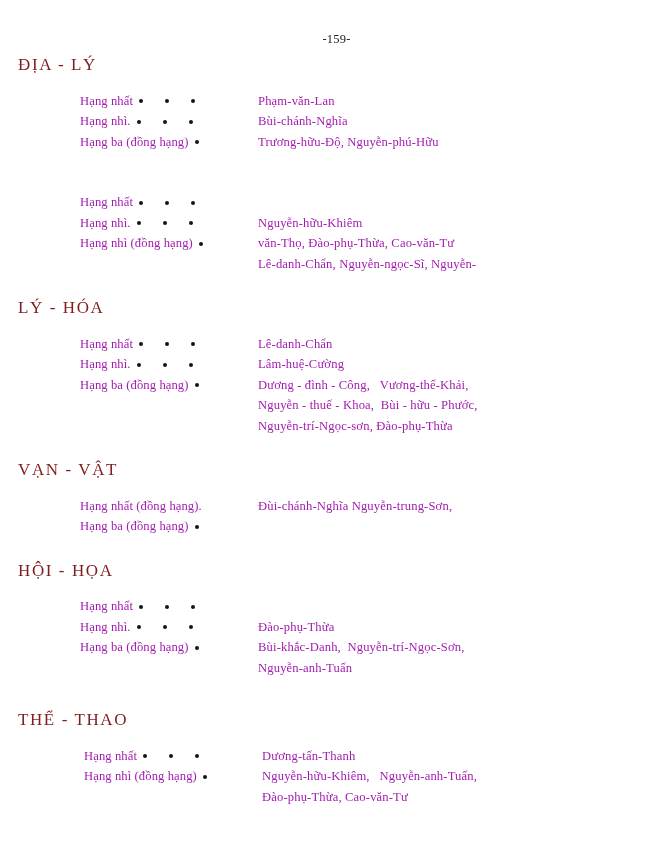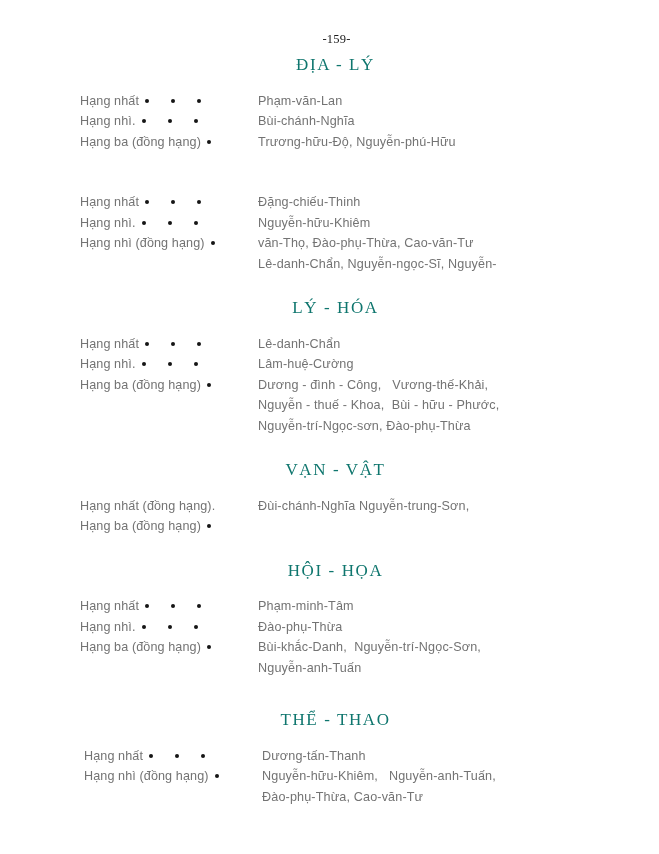--- a/index.html
+++ b/index.html
@@ -44,36 +44,36 @@
     top: 55px;
     left: 0;
     width: 659px;
   }
 
   .section {
     margin-bottom: 2px;
   }
 
   .section-heading {
-    text-align: center;
+    text-align: left;
     font-family: "Liberation Serif", "DejaVu Serif", serif;
     font-size: 17px;
     font-weight: 400;
     letter-spacing: 1.6px;
-    color: #0f766e;
-    padding-left: 12px;
+    color: #7f1d1d;
+    padding-left: 18px;
     margin: 0 0 9px 0;
     line-height: 1.15;
   }
 
   .entries {
     padding-left: 80px;
-    font-family: Liberation Sans, sans-serif;
+    font-family: Liberation Serif, serif;
     font-size: 12.6px;
-    color: #737373;
+    color: #a21caf;
     margin-top: 16px;
   }
   .entries.indented {
     padding-left: 84px;
   }
 
   .entry {
     display: flex;
     align-items: flex-start;
     line-height: 20.5px;
@@ -143,21 +143,20 @@
             <div class="rank"><span class="rank-text">Hạng ba (đồng hạng)</span><span class="dots tight"><span class="d"></span></span></div>
             <div class="names"><span class="cont">Trương-hữu-Độ, Nguyễn-phú-Hữu</span></div>
           </div>
         </div>
       </div>
       <div class="gap-md"></div>
       <div class="section">
         <div class="entries">
           <div class="entry">
             <div class="rank"><span class="rank-text">Hạng nhất</span><span class="dots"><span class="d"></span><span class="d"></span><span class="d"></span></span></div>
-            <div class="names"><span class="cont">Đặng-chiếu-Thinh</span></div>
           </div>
           <div class="entry">
             <div class="rank"><span class="rank-text">Hạng nhì.</span><span class="dots"><span class="d"></span><span class="d"></span><span class="d"></span></span></div>
             <div class="names"><span class="cont">Nguyễn-hữu-Khiêm</span></div>
           </div>
           <div class="entry">
             <div class="rank"><span class="rank-text">Hạng nhì (đồng hạng)</span><span class="dots tight"><span class="d"></span></span></div>
             <div class="names"><span class="cont">văn-Thọ, Đào-phụ-Thừa, Cao-văn-Tư</span><span class="cont">Lê-danh-Chẩn, Nguyễn-ngọc-Sĩ, Nguyễn-</span></div>
           </div>
         </div>
@@ -192,21 +191,20 @@
             <div class="rank"><span class="rank-text">Hạng ba (đồng hạng)</span><span class="dots tight"><span class="d"></span></span></div>
           </div>
         </div>
       </div>
       <div class="gap-md"></div>
       <div class="section">
         <div class="section-heading">HỘI - HỌA</div>
         <div class="entries">
           <div class="entry">
             <div class="rank"><span class="rank-text">Hạng nhất</span><span class="dots"><span class="d"></span><span class="d"></span><span class="d"></span></span></div>
-            <div class="names"><span class="cont">Phạm-minh-Tâm</span></div>
           </div>
           <div class="entry">
             <div class="rank"><span class="rank-text">Hạng nhì.</span><span class="dots"><span class="d"></span><span class="d"></span><span class="d"></span></span></div>
             <div class="names"><span class="cont">Đào-phụ-Thừa</span></div>
           </div>
           <div class="entry">
             <div class="rank"><span class="rank-text">Hạng ba (đồng hạng)</span><span class="dots tight"><span class="d"></span></span></div>
             <div class="names"><span class="cont">Bùi-khắc-Danh,  Nguyễn-trí-Ngọc-Sơn,</span><span class="cont">Nguyễn-anh-Tuấn</span></div>
           </div>
         </div>

